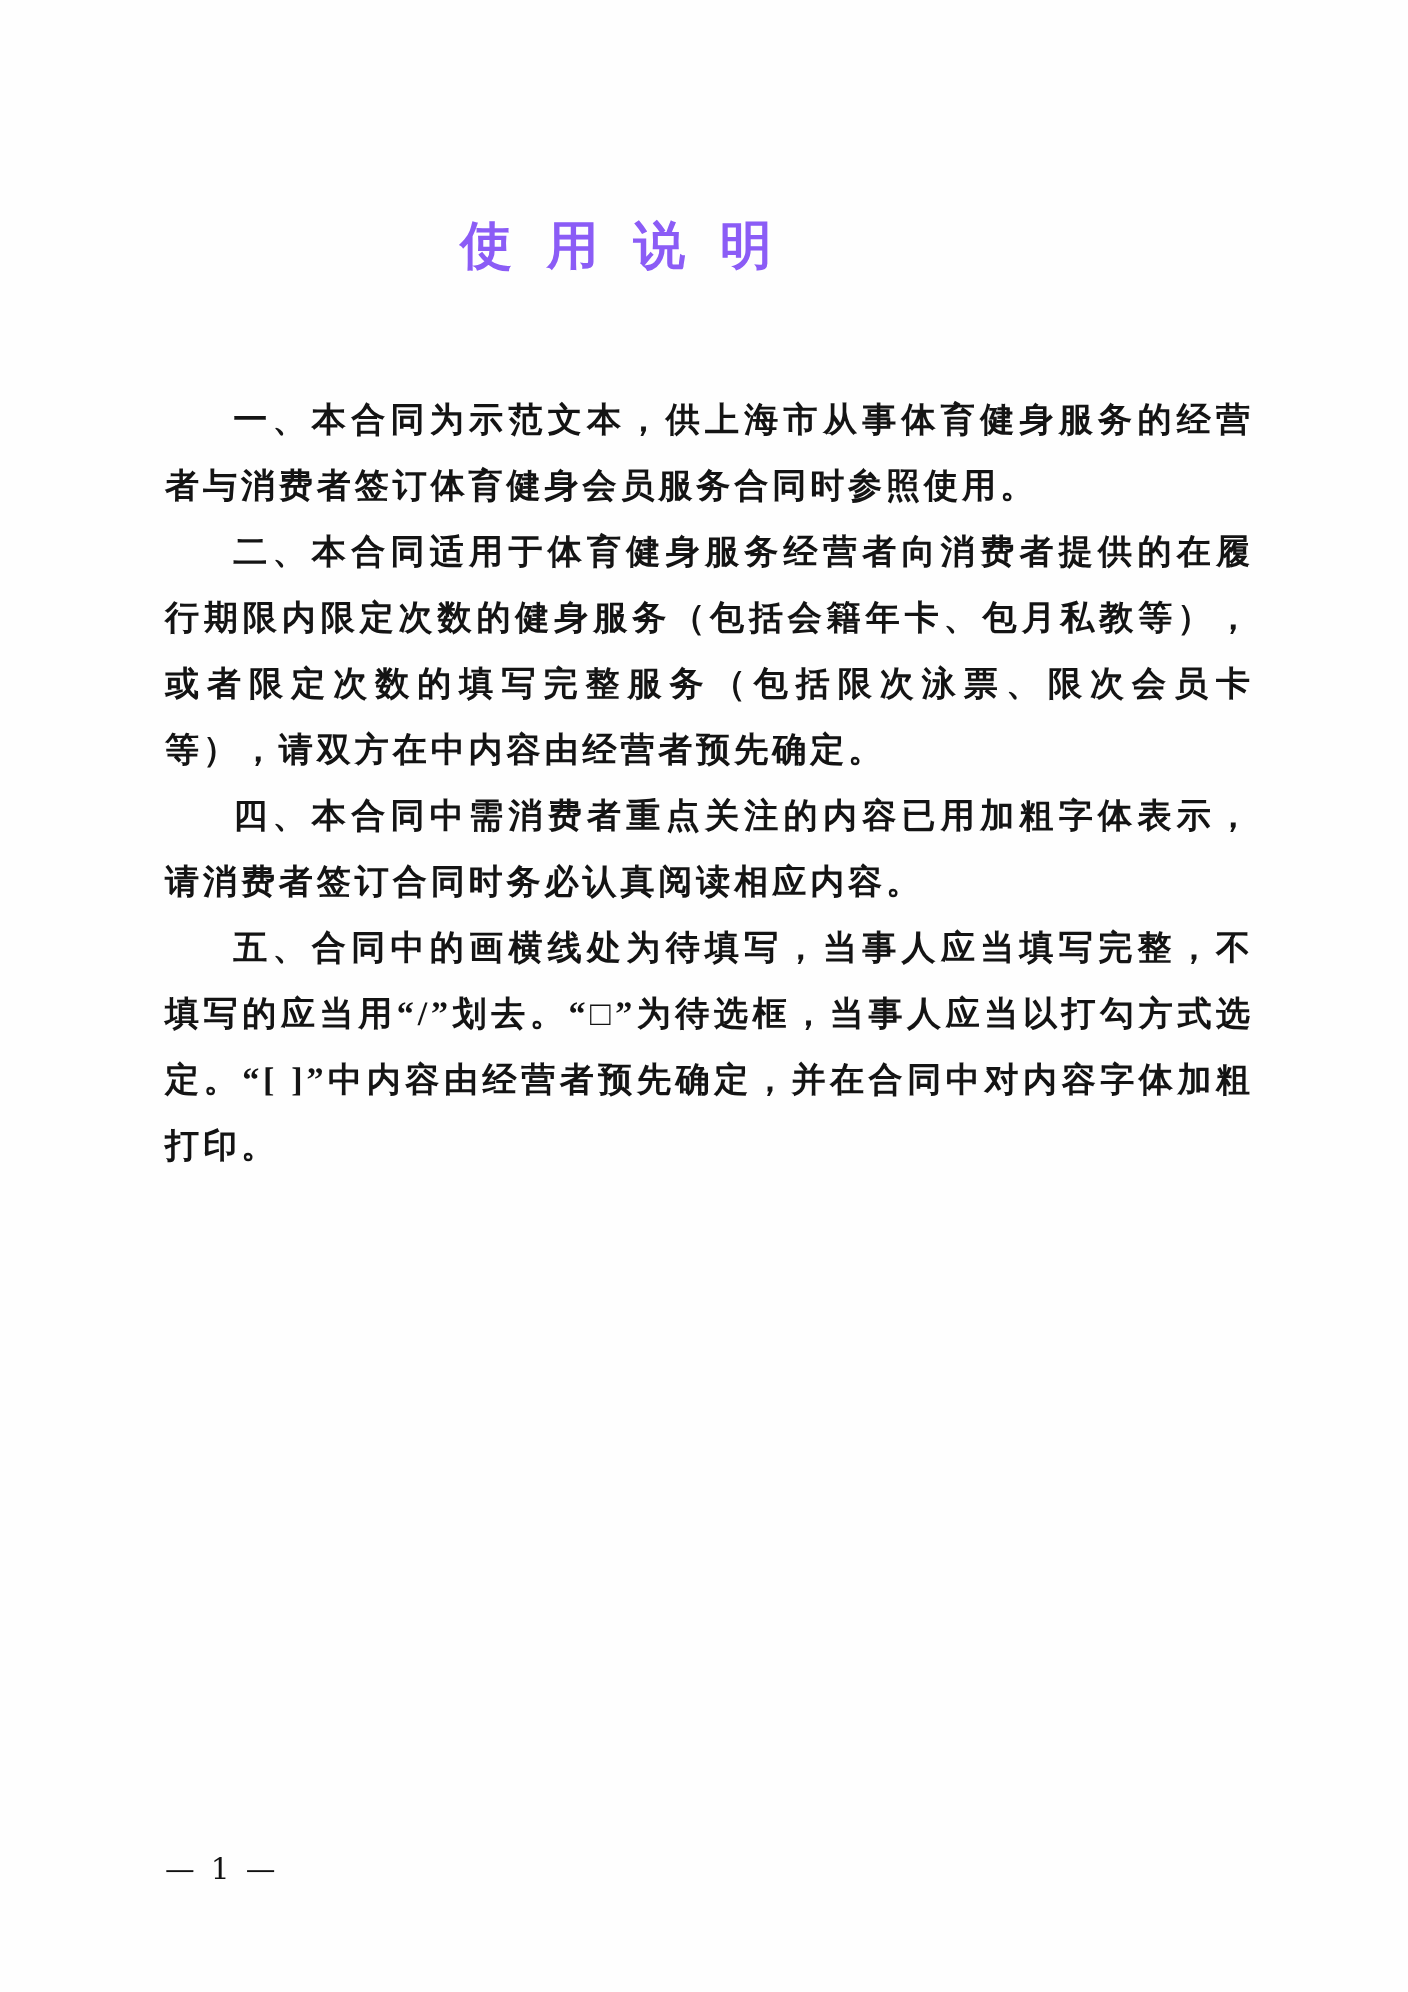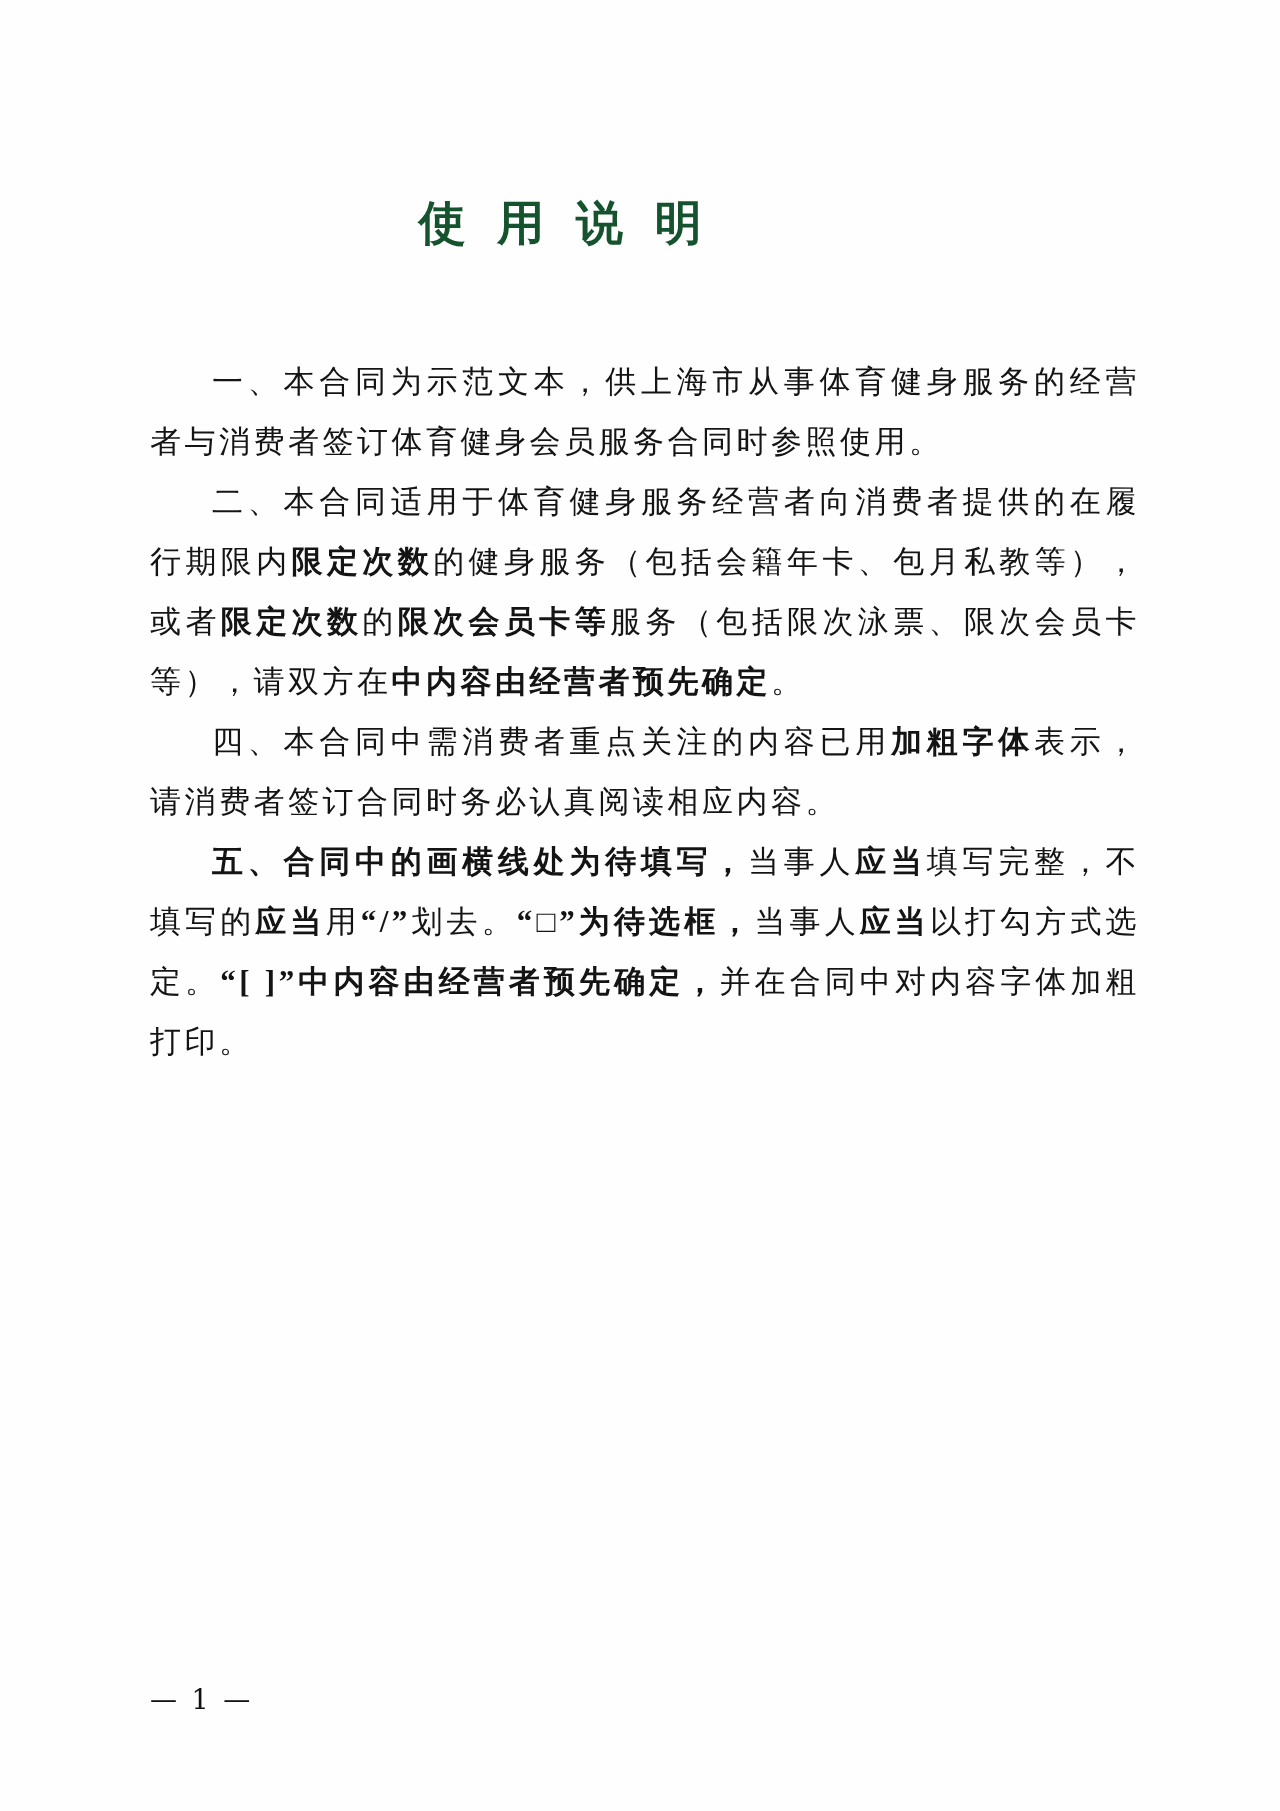--- a/index.html
+++ b/index.html
@@ -18,56 +18,56 @@
   }
   .doc-title {
     position: absolute;
     top: 192px;
     left: 0;
     width: 1130px;
     text-align: center;
     font-size: 47px;
     font-weight: bold;
     letter-spacing: 10px;
-    color: #14532d;
+    color: #8b5cf6;
   }
   .doc-body {
     position: absolute;
     top: 352px;
     left: 150px;
     width: 990px;
     font-size: 31px;
     line-height: 60px;
     text-align: justify;
   }
   .para {
     margin: 0;
     padding: 0;
     text-indent: 2em;
     letter-spacing: 3.5px;
   }
-  .run { font-weight: normal; }
+  .run { font-weight: bold; }
   .run.bold { font-weight: bold; }
   .page-footer {
     position: absolute;
     top: 1684px;
     left: 150px;
     font-size: 27px;
     letter-spacing: 3px;
     color: #111;
     font-family: "DejaVu Serif", serif;
   }
 </style>
 </head>
 <body>
 
 <div class="page">
   <div class="doc-title">使 用 说 明</div>
 
   <div class="doc-body">
       <p class="para"><span class="run">一、本合同为示范文本，供上海市从事体育健身服务的经营者与消费者签订体育健身会员服务合同时参照使用。</span></p>
-      <p class="para"><span class="run">二、本合同适用于体育健身服务经营者向消费者提供的在履行期限内</span><span class="run bold">限定次数</span><span class="run">的健身服务（包括会籍年卡、包月私教等），或者</span><span class="run bold">限定次数</span><span class="run">的</span><span class="run bold">限次会员卡等</span><span class="run">服务（包括限次泳票、限次会员卡等），请双方在</span><span class="run bold">中内容由经营者预先确定</span><span class="run">。</span></p>
+      <p class="para"><span class="run">二、本合同适用于体育健身服务经营者向消费者提供的在履行期限内</span><span class="run bold">限定次数</span><span class="run">的健身服务（包括会籍年卡、包月私教等），或者</span><span class="run bold">限定次数</span><span class="run">的</span><span class="run bold">填写完整</span><span class="run">服务（包括限次泳票、限次会员卡等），请双方在</span><span class="run bold">中内容由经营者预先确定</span><span class="run">。</span></p>
       <p class="para"><span class="run">四、本合同中需消费者重点关注的内容已用</span><span class="run bold">加粗字体</span><span class="run">表示，请消费者签订合同时务必认真阅读相应内容。</span></p>
       <p class="para"><span class="run bold">五、合同中的画横线处为待填写，</span><span class="run">当事人</span><span class="run bold">应当</span><span class="run">填写完整，不填写的</span><span class="run bold">应当</span><span class="run">用</span><span class="run bold">“/”</span><span class="run">划去。</span><span class="run bold">“□”为待选框，</span><span class="run">当事人</span><span class="run bold">应当</span><span class="run">以打勾方式选定。</span><span class="run bold">“[ ]”中内容由经营者预先确定，</span><span class="run">并在合同中对内容字体加粗打印。</span></p>
     </div>
 
   <div class="page-footer">— 1 —</div>
 </div>
 
 </body></html>

